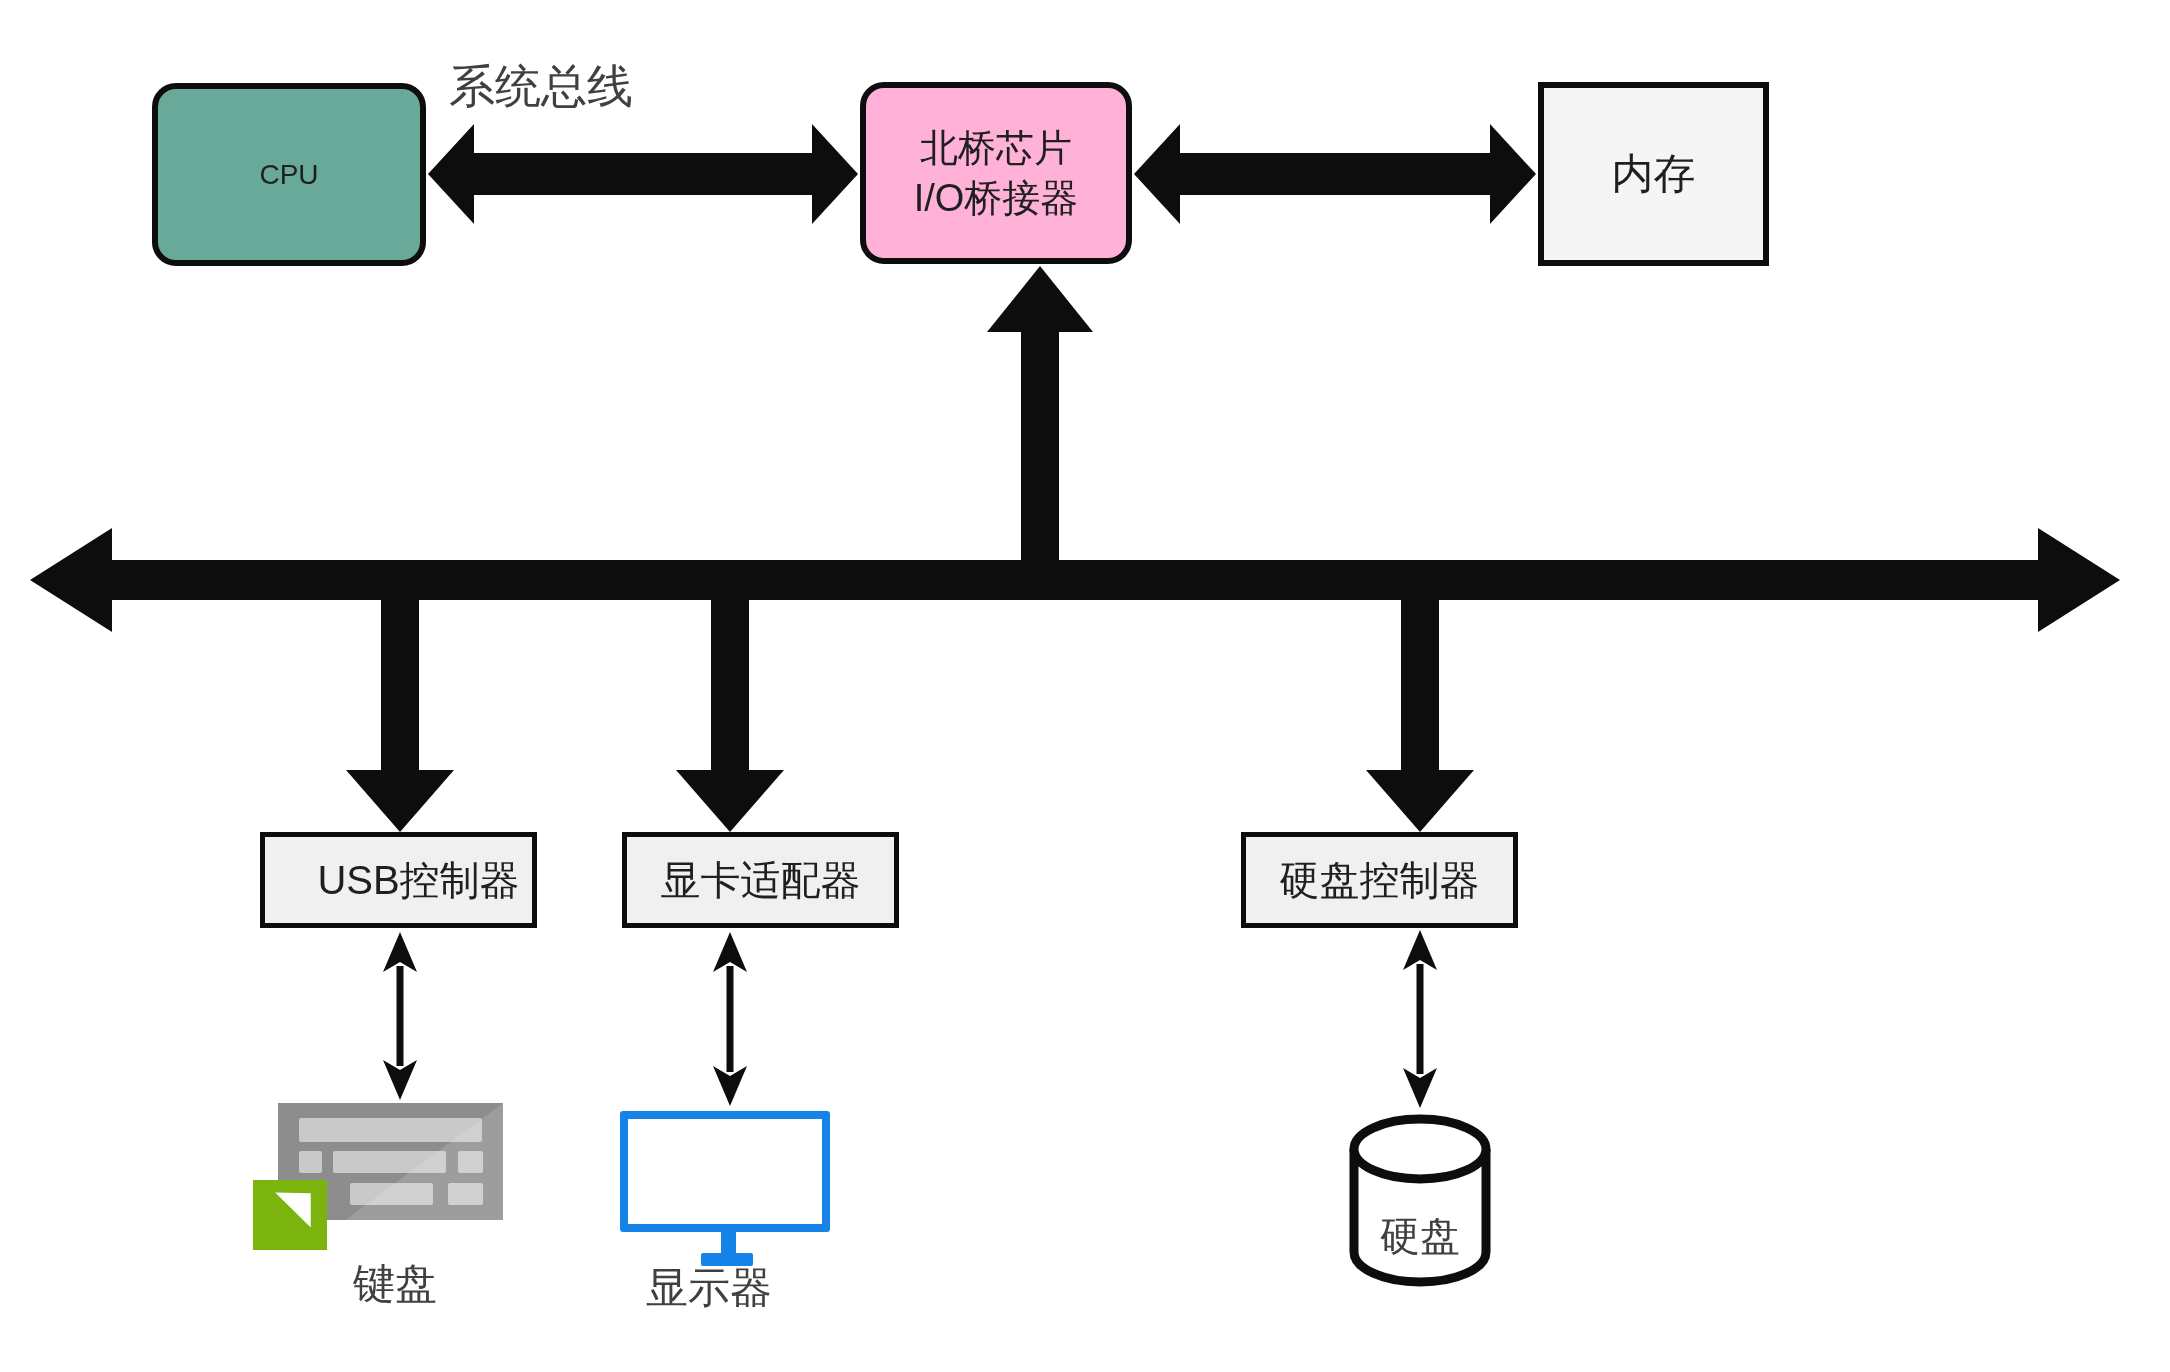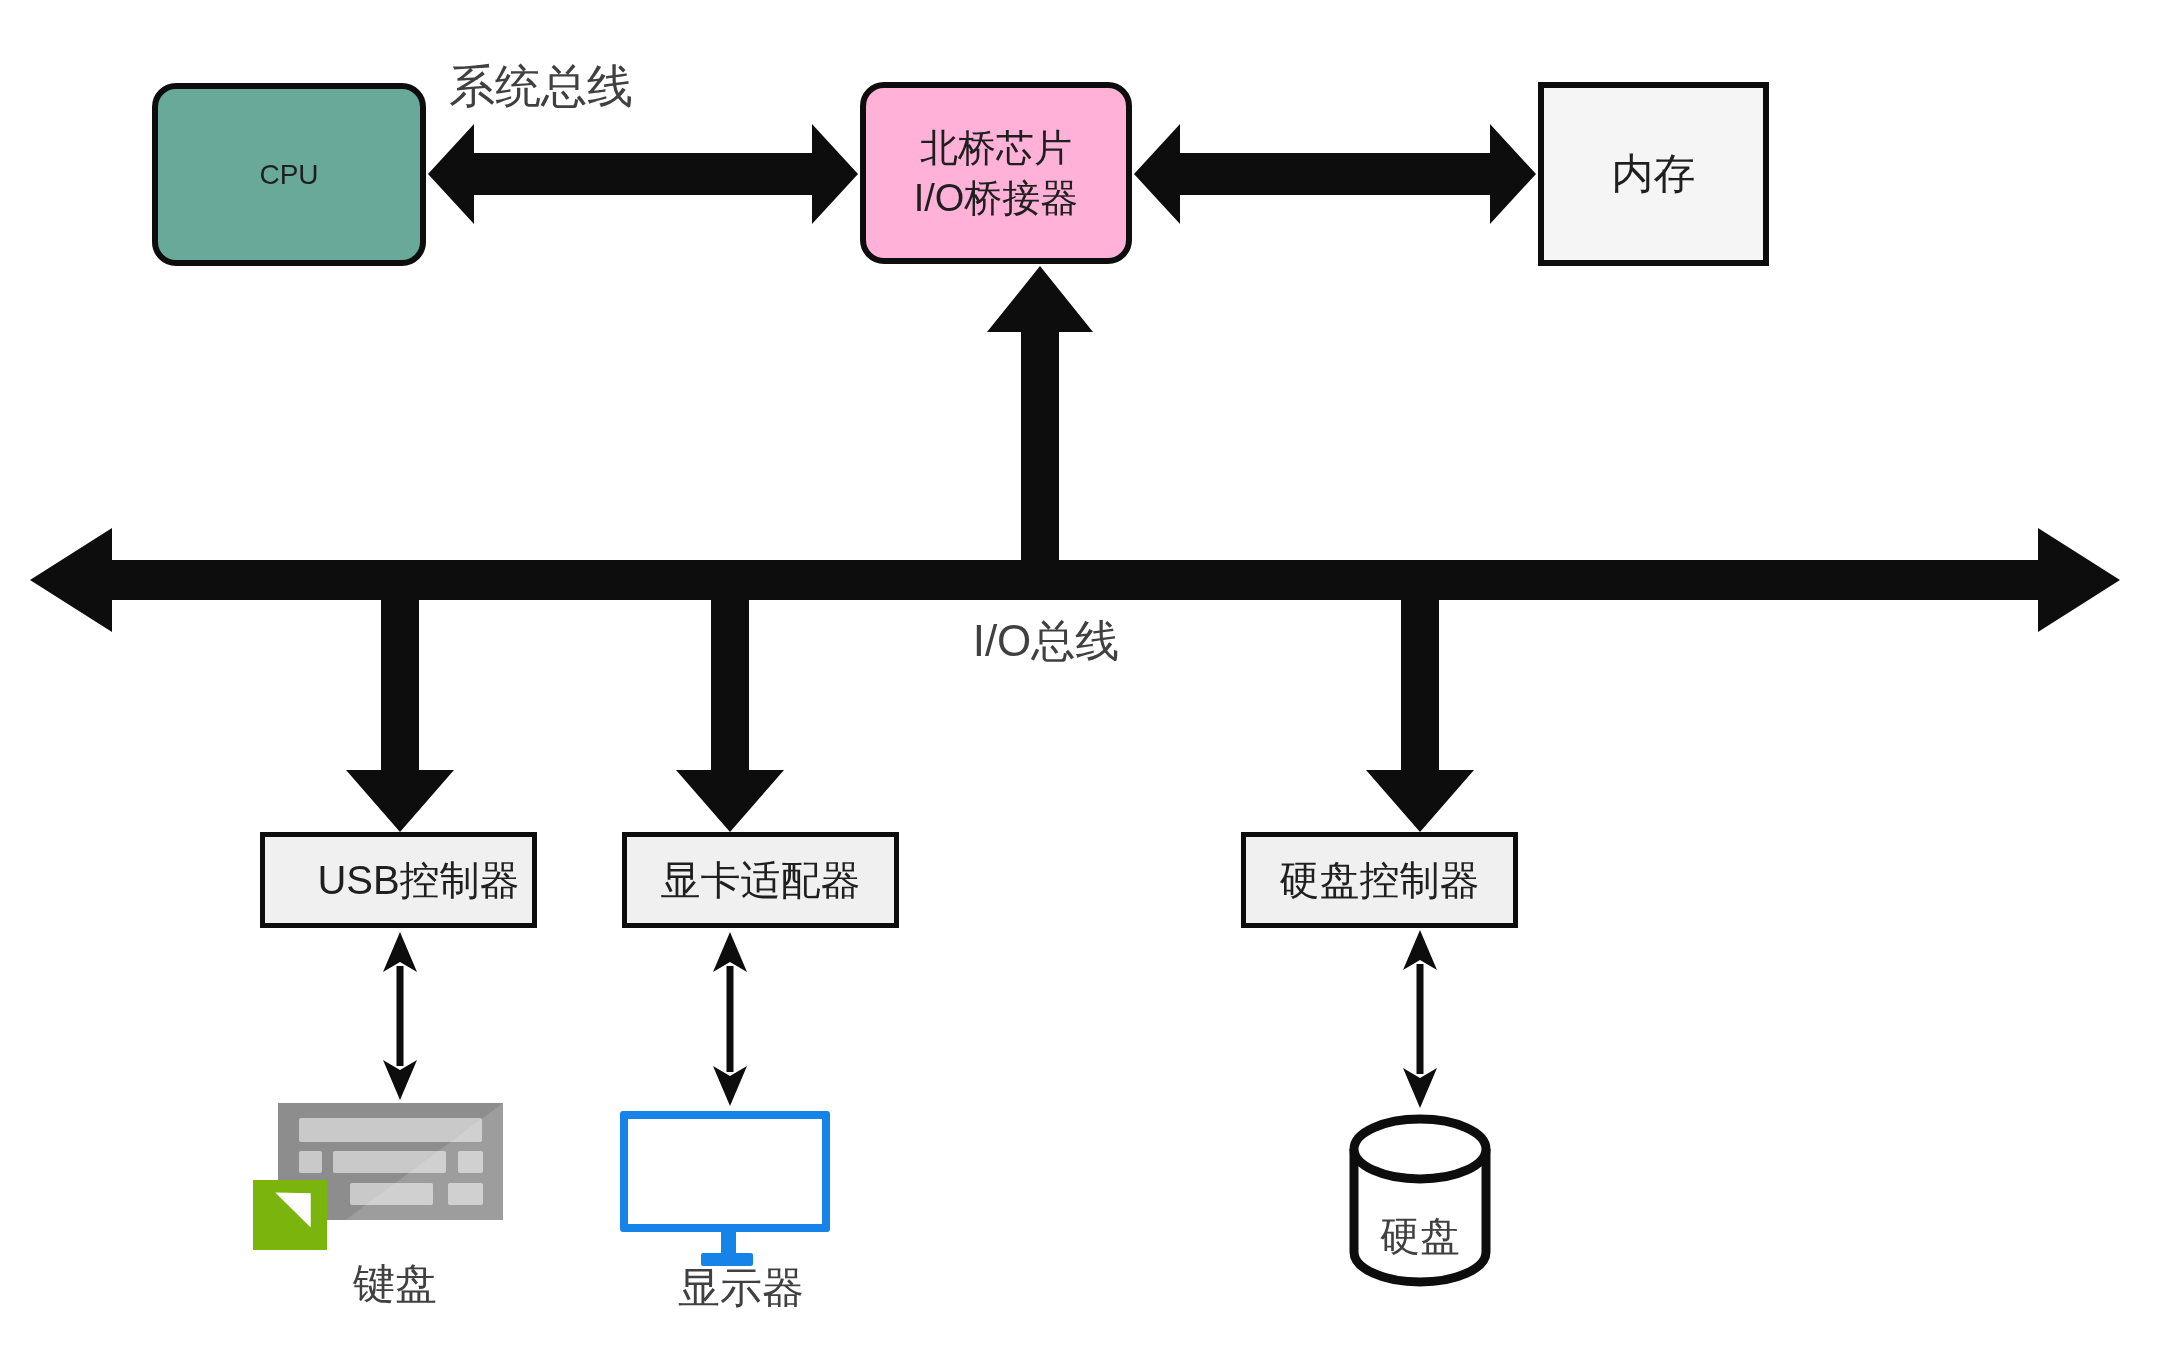--- a/index.html
+++ b/index.html
@@ -34,21 +34,21 @@
   .lbl{
     position:absolute;text-align:center;font-weight:500;color:#404040;
     white-space:nowrap;
   }
   .bus-lbl{font-size:46px;}
   .sys-bus{left:391px;top:56px;width:300px;}
   .mem-bus{left:1103px;top:56px;width:300px;}
   .io-bus{left:896px;top:612px;width:300px;font-size:44px;}
   .dev-lbl{font-size:42px;}
   .kb-lbl{left:290px;top:1256px;width:210px;}
-  .mon-lbl{left:616px;top:1260px;width:250px;}
+  .mon-lbl{left:584px;top:1260px;width:250px;}
   .disk-lbl{left:1350px;top:1166px;width:140px;font-size:40px;margin-top:43px;}
 
   
   .kb-body{
     position:absolute;left:278px;top:1103px;width:225px;height:117px;
     background:var(--keyboard-gray,#8d8d8d);
   }
   .kb-body .sheen{
     position:absolute;inset:0;background:rgba(255,255,255,.14);
     clip-path:polygon(30% 100%,100% 0,100% 100%);
@@ -126,21 +126,20 @@
   <div class="node rounded northbridge">
     <span>北桥芯片</span>
     <span>I/O桥接器</span>
   </div>
 
   <div class="node memory">
     <span>内存</span>
   </div>
 
   <div class="lbl bus-lbl sys-bus">系统总线</div>
-  <div class="lbl io-bus">I/O总线</div>
 
   <div class="node controller usb">
     <span>USB控制器</span>
   </div>
   <div class="node controller gfx">
     <span>显卡适配器</span>
   </div>
   <div class="node controller hdd">
     <span>硬盘控制器</span>
   </div>

